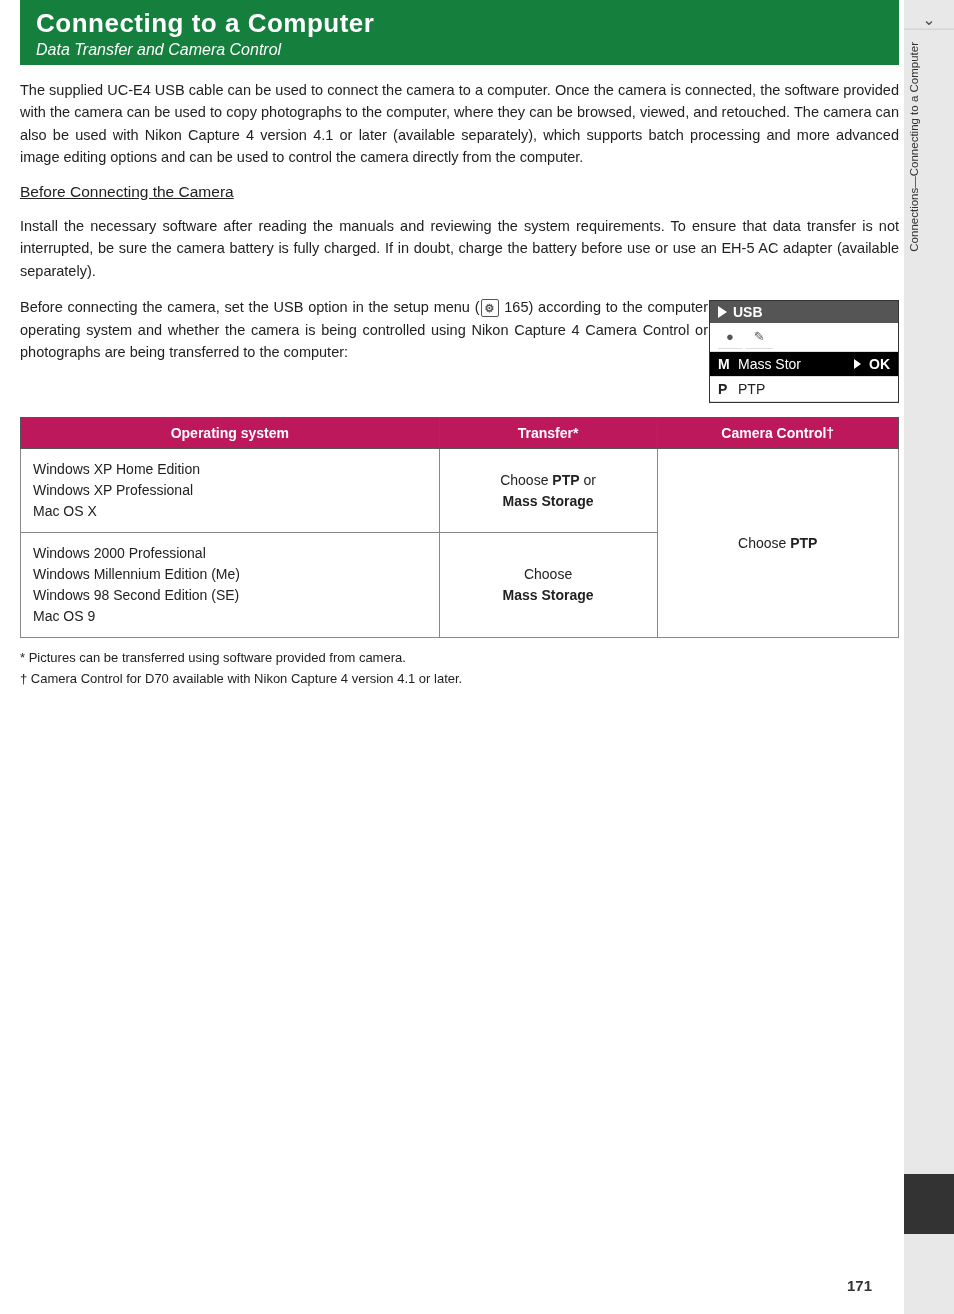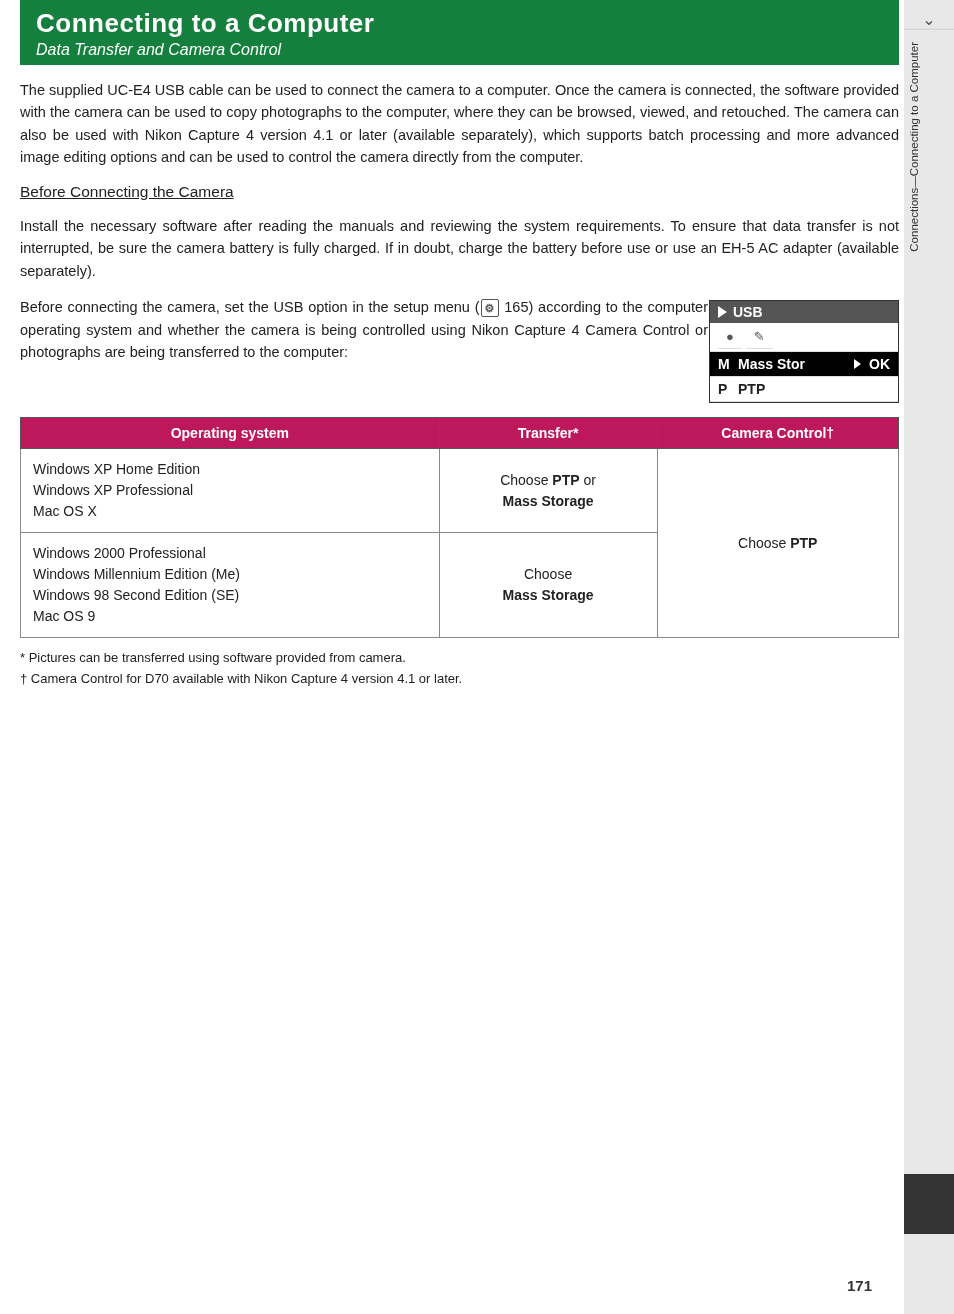--- a/index.html
+++ b/index.html
@@ -107,21 +107,20 @@
     .usb-menu-item.highlighted {
       background: #000;
       color: #fff;
     }
     .usb-menu-item .item-letter {
       font-weight: bold;
       min-width: 14px;
     }
     .usb-menu-item .item-label {
       flex: 1;
-      font-weight: bold;
     }
     .usb-menu-item .ok-badge {
       font-weight: bold;
     }
     .arrow-right {
       width: 0;
       height: 0;
       border-top: 5px solid transparent;
       border-bottom: 5px solid transparent;
       border-left: 7px solid #fff;

